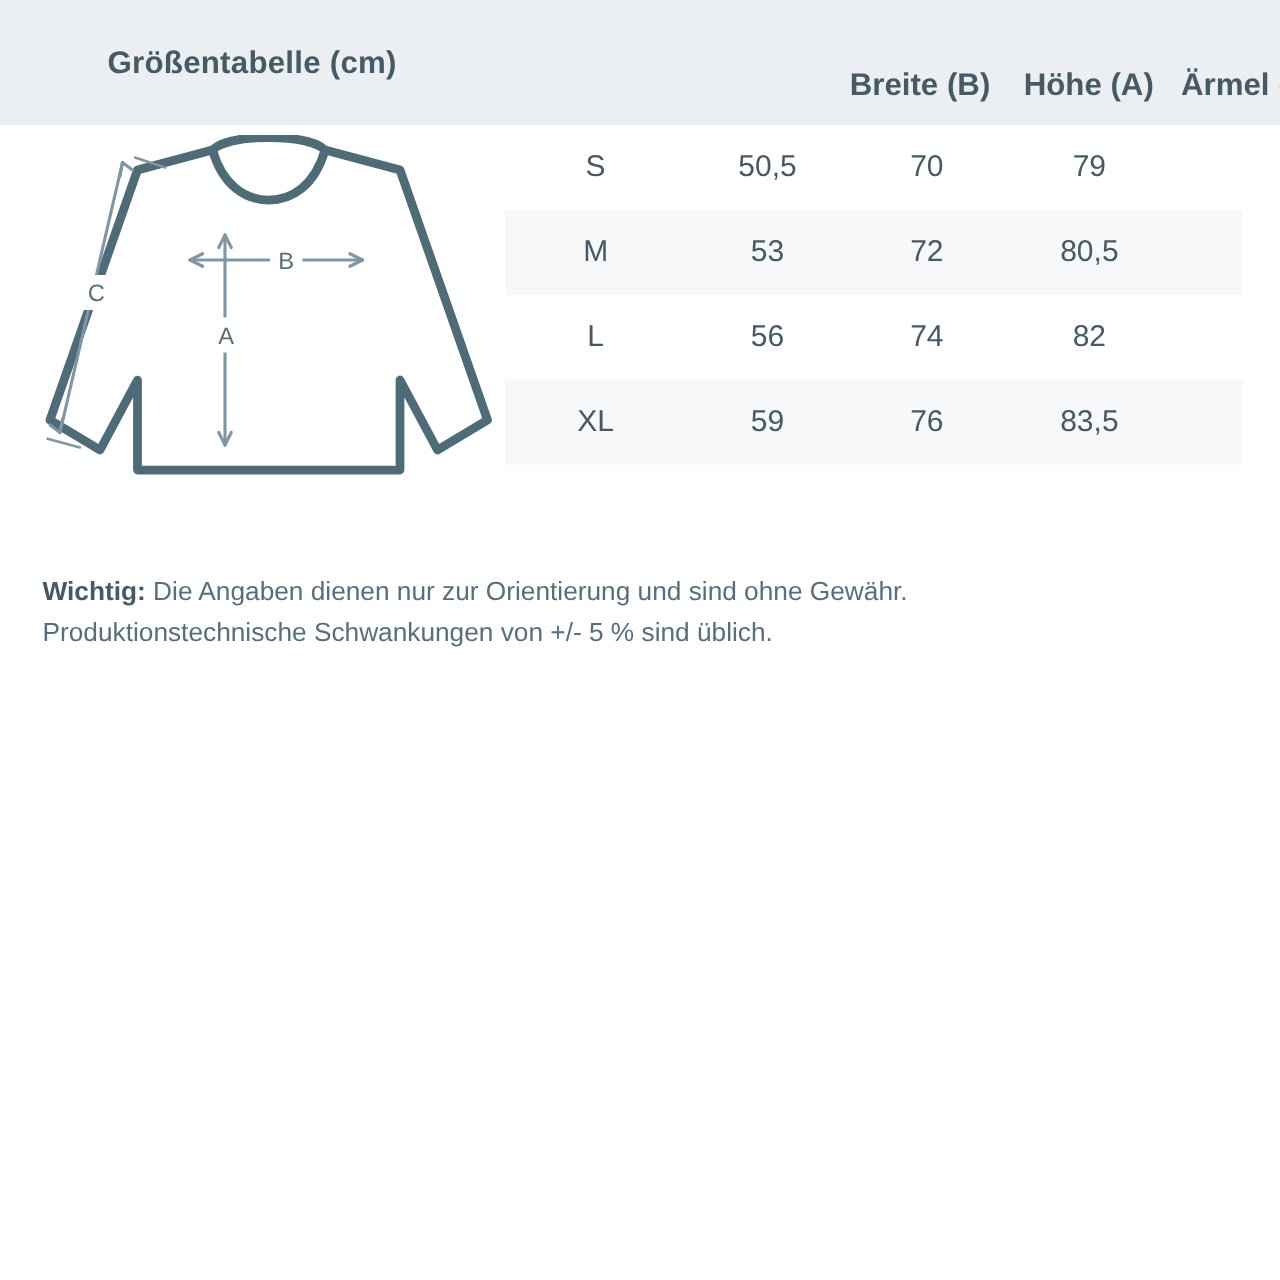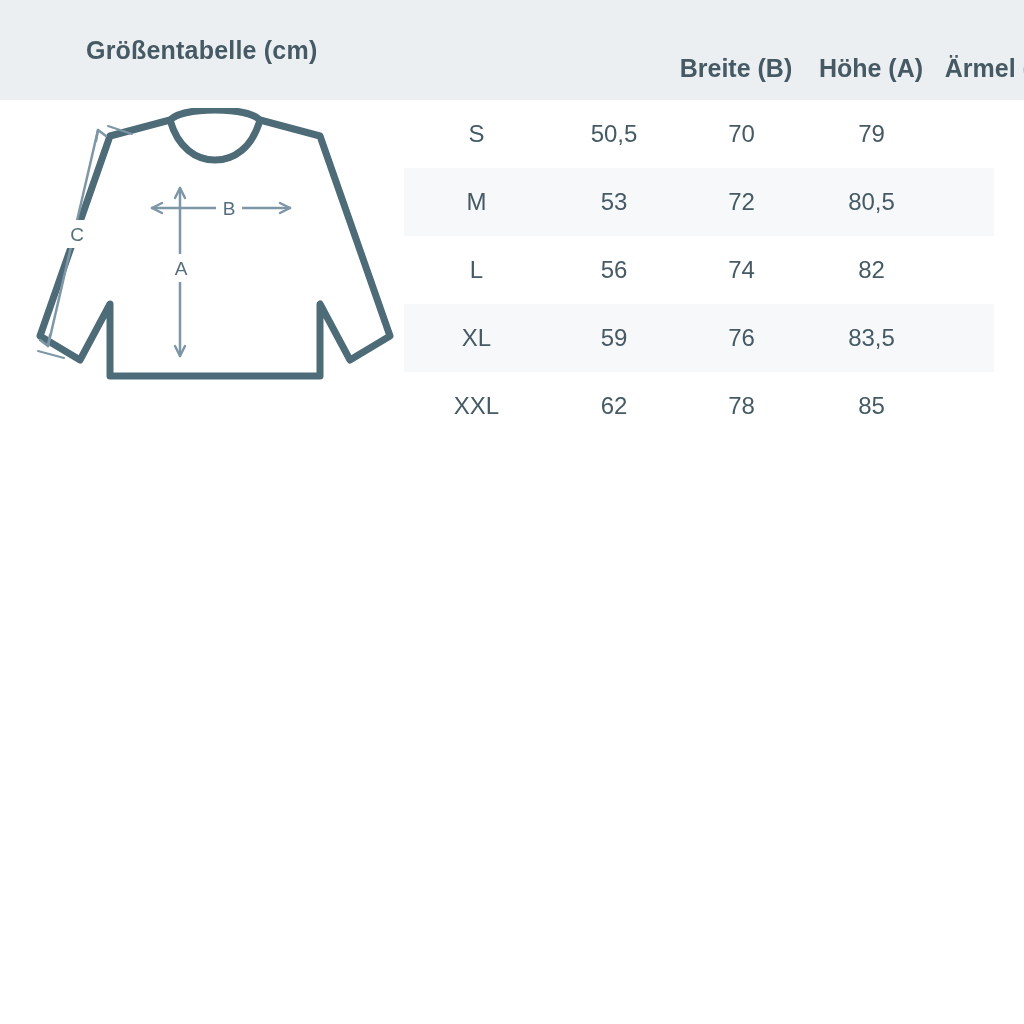--- a/index.html
+++ b/index.html
@@ -184,24 +184,22 @@
         <div class="cell b">56</div>
         <div class="cell a">74</div>
         <div class="cell c">82</div>
       </div>
       <div class="data-row alt">
         <div class="cell size">XL</div>
         <div class="cell b">59</div>
         <div class="cell a">76</div>
         <div class="cell c">83,5</div>
       </div>
-      <div class="data-row">
-        <div class="cell size">XXL</div>
-        <div class="cell b">62</div>
-        <div class="cell a">78</div>
-        <div class="cell c">85</div>
-      </div>
     </div>
 
   </div>
 
+  <div class="note">
+    <span><b>Wichtig:</b><span> Die Angaben dienen nur zur Orientierung und sind ohne Gewähr.</span></span>
+    <div>Produktionstechnische Schwankungen von +/- 5 % sind üblich.</div>
+  </div>
 
 </div>
 
 </body></html>

